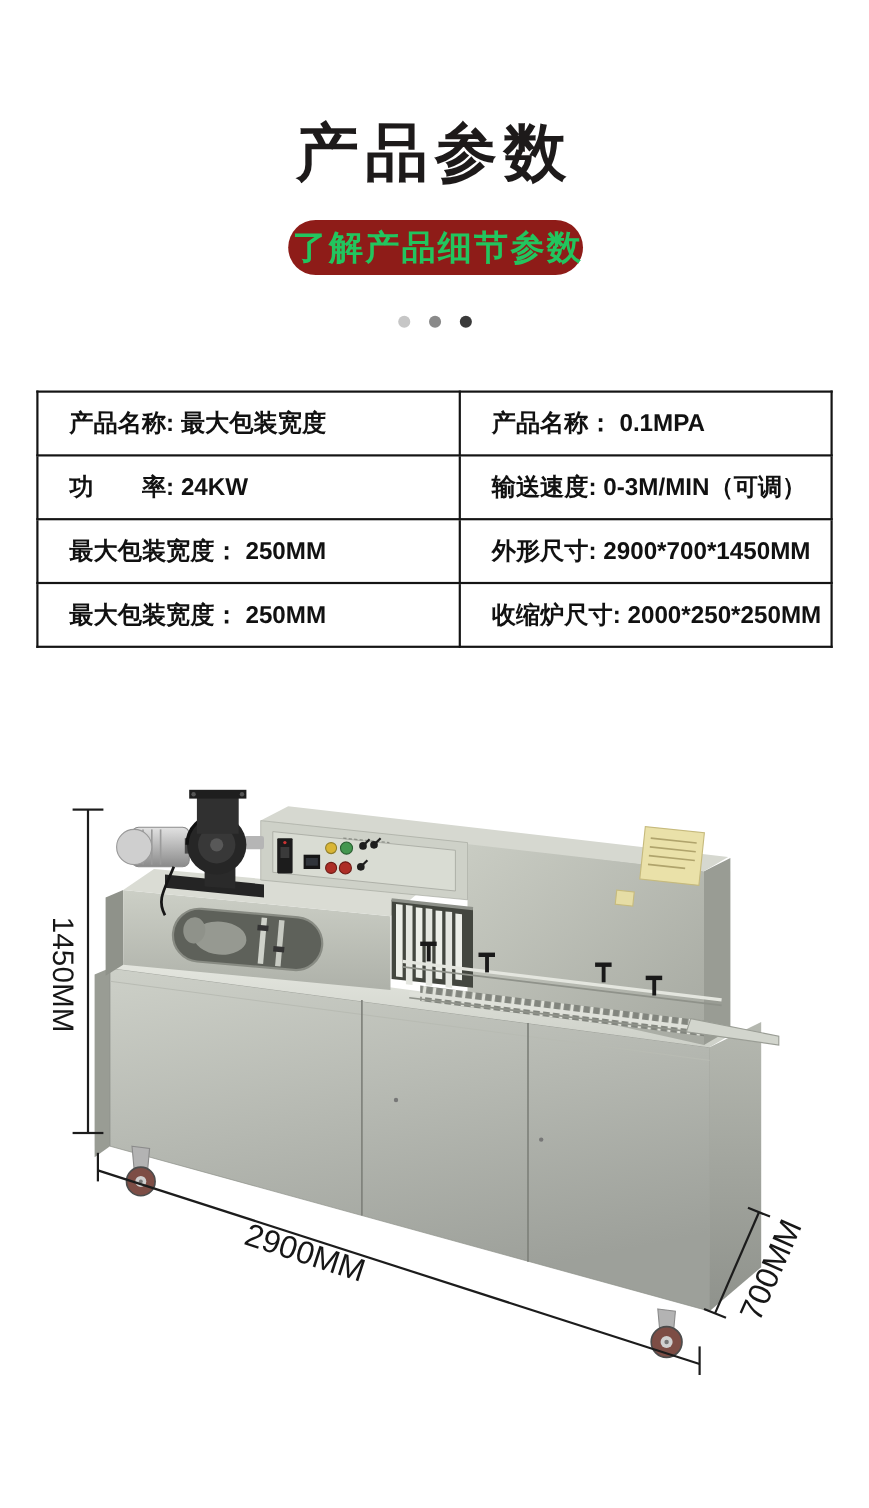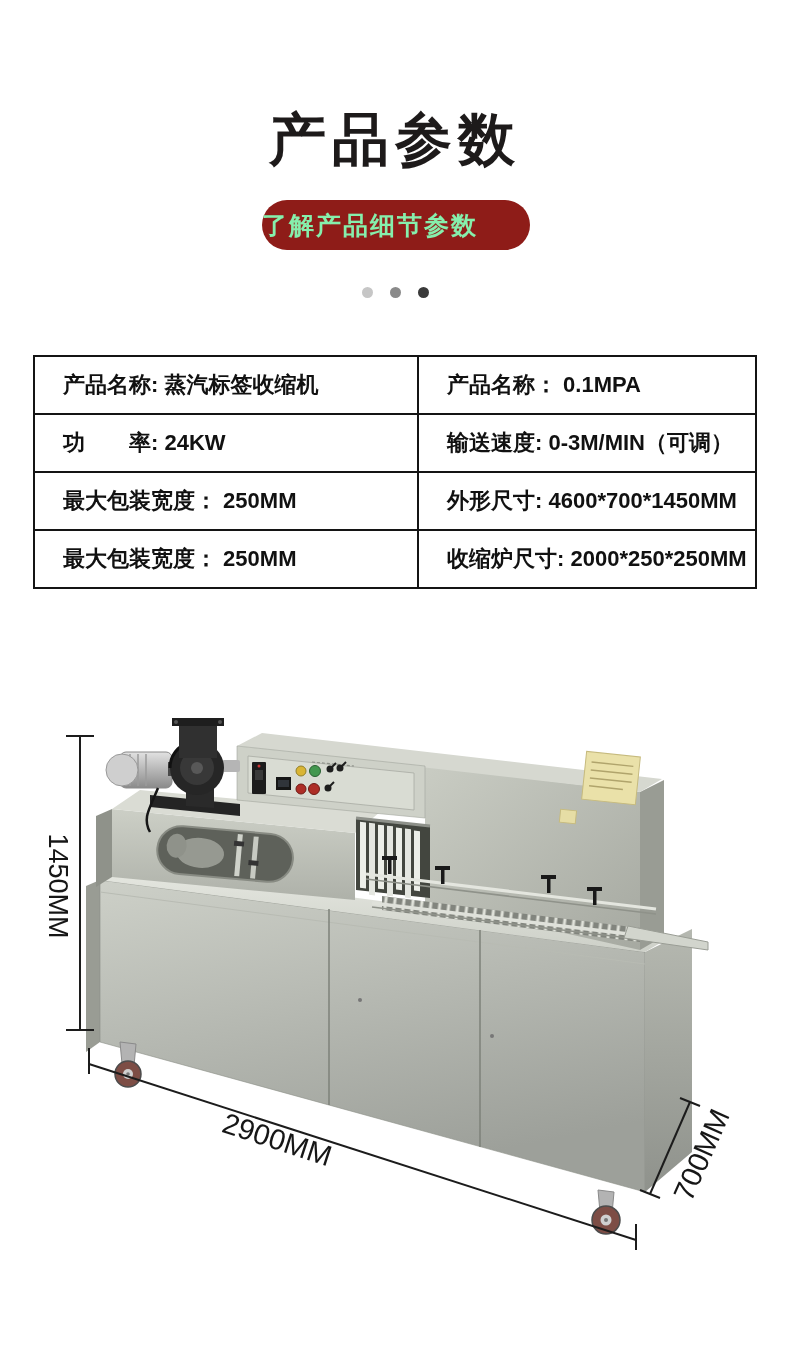--- a/index.html
+++ b/index.html
@@ -4,22 +4,22 @@
 <style>
   html,body{margin:0;padding:0;background:#ffffff;}
   #root{position:relative;width:790px;height:1371px;background:#ffffff;overflow:hidden;
         font-family:"Liberation Sans",sans-serif;}
 
   
   .page-title{position:absolute;left:0;top:96px;width:790px;text-align:center;
     font-family:"DejaVu Serif",serif;font-weight:700;font-size:57px;line-height:86px;
     letter-spacing:6px;color:#1d1a1a;}
   .badge{position:absolute;left:262px;top:200px;width:268px;height:50px;border-radius:26px;
-    background:#8e1c18;color:#86efac;display:flex;align-items:center;justify-content:flex-start;
-    font-family:"DejaVu Serif",serif;font-size:25px;font-weight:600;letter-spacing:2px;}
+    background:#8e1c18;color:#22c55e;display:flex;align-items:center;justify-content:flex-end;
+    font-family:"DejaVu Serif",serif;font-size:31px;font-weight:600;letter-spacing:2px;}
   .dots{position:absolute;left:0;top:287px;width:790px;display:flex;justify-content:center;gap:17px;}
   .dot{width:11px;height:11px;border-radius:50%;}
   .dot1{background:#c6c6c6}.dot2{background:#8a8a8a}.dot3{background:#3a3a3a}
 
   
   table.spec{position:absolute;left:33px;top:355px;width:724px;border-collapse:collapse;
     table-layout:fixed;}
   table.spec td{border:2px solid #141414;height:56px;padding:0 0 0 28px;vertical-align:middle;
     font-size:22px;font-weight:700;color:#111;white-space:nowrap;overflow:hidden;}
   td.colL{width:354px;}
@@ -42,30 +42,30 @@
   </div>
   <div class="dots">
     <span class="dot dot1"></span>
     <span class="dot dot2"></span>
     <span class="dot dot3"></span>
   </div>
 
   <table class="spec">
     <tbody>
       <tr>
-        <td class="colL">产品名称: 蒸汽标签收缩机</td>
+        <td class="colL">产品名称: 最大包装宽度</td>
         <td>产品名称： 0.1MPA</td>
       </tr>
       <tr>
         <td class="colL">功　　率: 24KW</td>
         <td>输送速度: 0-3M/MIN（可调）</td>
       </tr>
       <tr>
         <td class="colL">最大包装宽度： 250MM</td>
-        <td>外形尺寸: 4600*700*1450MM</td>
+        <td>外形尺寸: 2900*700*1450MM</td>
       </tr>
       <tr>
         <td class="colL">最大包装宽度： 250MM</td>
         <td>收缩炉尺寸: 2000*250*250MM</td>
       </tr>
     </tbody>
   </table>
 
   <div class="figure">
     <svg width="790" height="560" viewBox="0 0 790 560">

